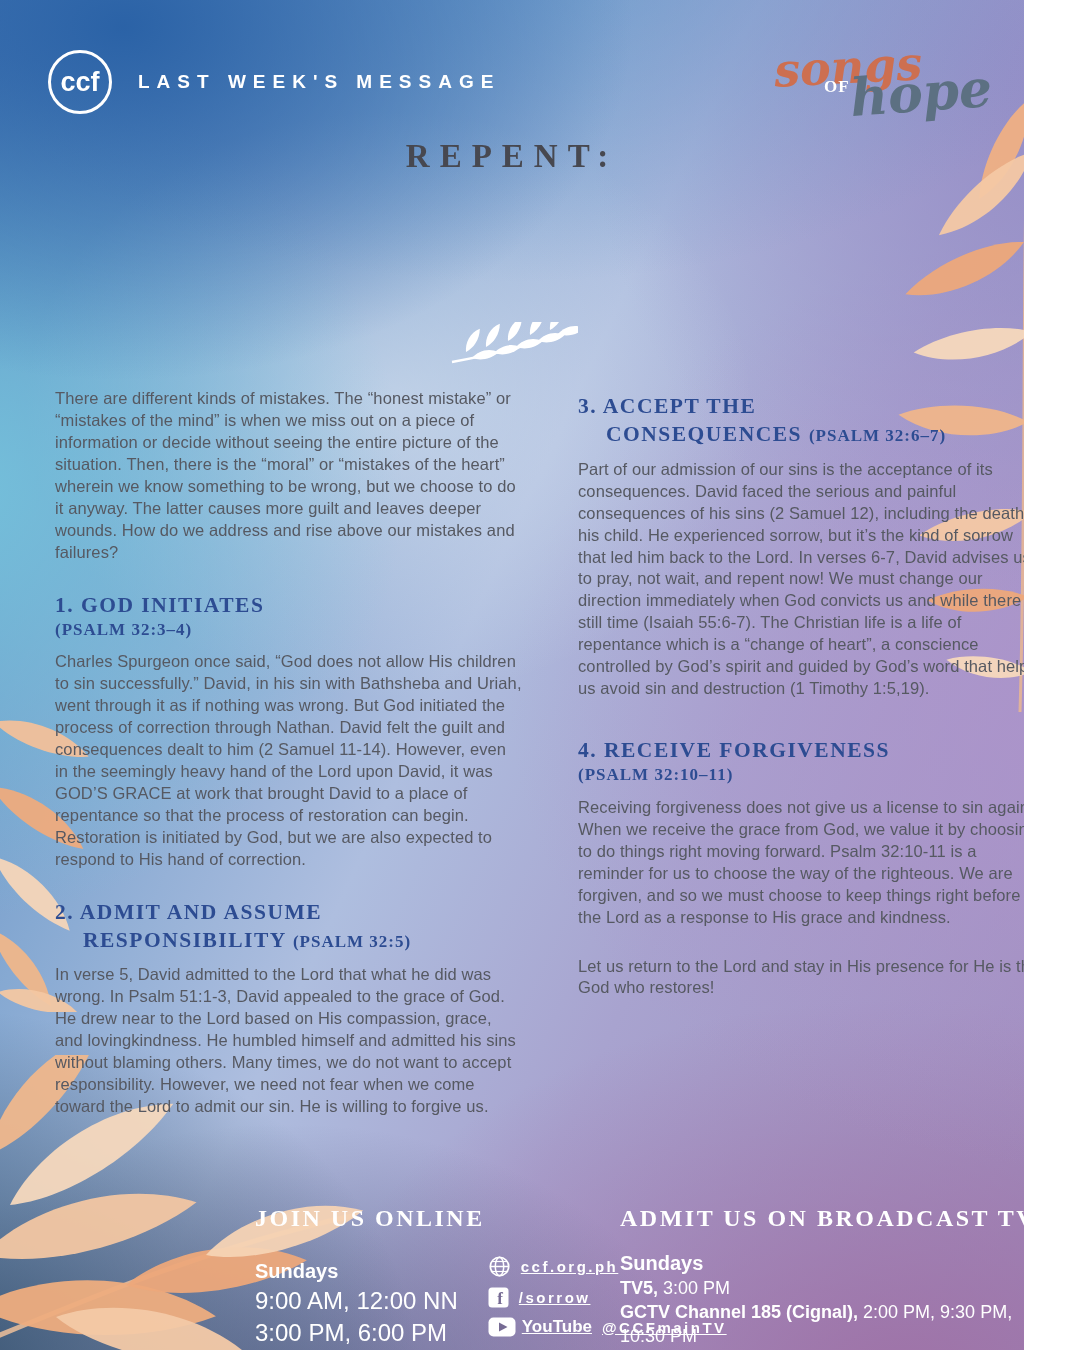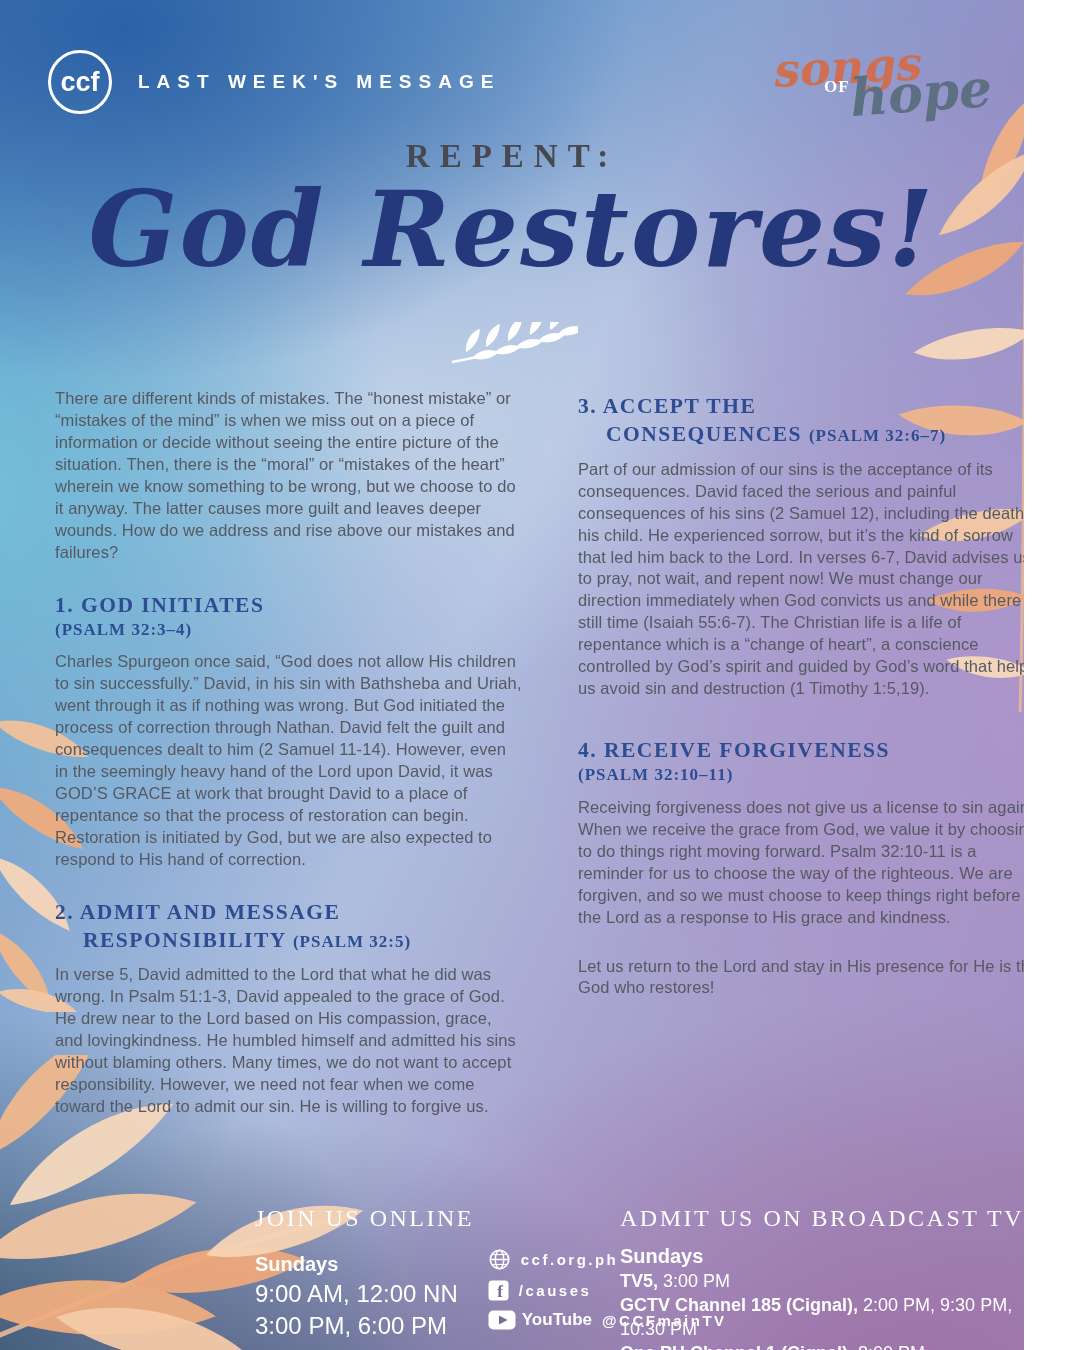--- a/index.html
+++ b/index.html
@@ -62,28 +62,28 @@
     font-family:"Liberation Serif","DejaVu Serif",serif; font-weight:700;
     color:#2d4c92; font-size:21.5px; line-height:1.32; letter-spacing:1.5px;
   }
   .sec-title { white-space:pre-line; }
   .sec-ref { font-size:17px; letter-spacing:1px; }
   .ref-block { display:block; }
   .closing { margin-top:0; }
 
   
   .foot-head {
-    font-family:"Liberation Serif","DejaVu Serif",serif; font-weight:400;
-    font-size:24px; letter-spacing:2.5px; color:#fff; margin-bottom:13px; white-space:nowrap;
+    font-family:"Liberation Serif","DejaVu Serif",serif; font-weight:700;
+    font-size:24px; letter-spacing:2.5px; color:#fff; margin-bottom:20px; white-space:nowrap;
   }
   .footer-online { position:absolute; left:255px; top:1205px; color:#fff; }
   .foot-cols { display:flex; gap:30px; }
   .foot-day { font-weight:700; font-size:20px; margin-bottom:2px;margin-top:8px; }
   .foot-time { font-size:24px; line-height:1.33; }
-  .foot-links { display:flex; flex-direction:column; gap:9px; padding-top:3px; }
+  .foot-links { display:flex; flex-direction:column; gap:9px; padding-top:3px;text-decoration:underline; }
   .foot-link { display:flex; align-items:center; gap:10px; }
   .foot-link-label { font-weight:700; font-size:15px; letter-spacing:2.5px; }
   .yt-wordmark { font-weight:700; font-size:17px; letter-spacing:0; margin-left:-4px; }
 
   .footer-broadcast { position:absolute; left:620px; top:1205px; width:440px; color:#fff; }
   .sched-row { font-size:18px; line-height:1.33; }
   .ch { font-weight:700; }
 </style>
 </head>
 <body>
@@ -131,21 +131,20 @@
     <div class="header-label">LAST WEEK'S MESSAGE</div>
   </header>
 
   <div class="brand">
     <span class="brand-songs">songs</span>
     <span class="brand-of">OF</span>
     <span class="brand-hope">hope</span>
   </div>
 
   <div class="kicker">REPENT:</div>
-  <h1 class="title-script">God Restores!</h1>
 
   <svg class="laurel" width="132" height="46" viewBox="0 0 132 46">
     <defs>
         <path id="leafS" d="M0 0 C 7 -6, 18 -8, 27 -2 C 18 4, 8 4, 0 0 Z"></path>
       </defs>
     <path d="M6 40 C 45 33, 90 22, 126 8" stroke="#fff" stroke-width="2.5" fill="none"></path>
     <use href="#leafS" transform="translate(20,30) rotate(-55)" fill="#fff"></use>
     <use href="#leafS" transform="translate(40,25) rotate(-55)" fill="#fff"></use>
     <use href="#leafS" transform="translate(62,19) rotate(-55)" fill="#fff"></use>
     <use href="#leafS" transform="translate(84,13) rotate(-55)" fill="#fff"></use>
@@ -163,21 +162,21 @@
 
       <h2 class="sec-head">
         <span class="sec-num">1.</span>
         <span class="sec-title">GOD INITIATES</span>
         <span class="sec-ref ref-block">(PSALM 32:3–4)</span>
       </h2>
       <p class="body">Charles Spurgeon once said, “God does not allow His children to sin successfully.” David, in his sin with Bathsheba and Uriah, went through it as if nothing was wrong. But God initiated the process of correction through Nathan. David felt the guilt and consequences dealt to him (2 Samuel 11-14). However, even in the seemingly heavy hand of the Lord upon David, it was GOD’S GRACE at work that brought David to a place of repentance so that the process of restoration can begin. Restoration is initiated by God, but we are also expected to respond to His hand of correction.</p>
 
       <h2 class="sec-head">
         <span class="sec-num">2.</span>
-        <span class="sec-title">ADMIT AND MESSAGE
+        <span class="sec-title">ADMIT AND ASSUME
 RESPONSIBILITY</span>
         <span class="sec-ref">(PSALM 32:5)</span>
       </h2>
       <p class="body">In verse 5, David admitted to the Lord that what he did was wrong. In Psalm 51:1-3, David appealed to the grace of God. He drew near to the Lord based on His compassion, grace, and lovingkindness. He humbled himself and admitted his sins without blaming others. Many times, we do not want to accept responsibility. However, we need not fear when we come toward the Lord to admit our sin. He is willing to forgive us.</p>
     </div>
 
     <div class="col col-right">
       <h2 class="sec-head" style="margin-top:4px;">
         <span class="sec-num">3.</span>
         <span class="sec-title">ACCEPT THE
@@ -214,21 +213,21 @@
             <line x1="3.6" y1="6.5" x2="19.4" y2="6.5" stroke="#fff" stroke-width="1.2"></line>
             <line x1="3.6" y1="16.5" x2="19.4" y2="16.5" stroke="#fff" stroke-width="1.2"></line>
           </svg>
           <span class="foot-link-label">ccf.org.ph</span>
         </div>
         <div class="foot-link">
           <svg width="21" height="21" viewBox="0 0 21 21">
             <rect x="0.5" y="0.5" width="20" height="20" rx="3.5" fill="#fff"></rect>
             <text x="12" y="17" text-anchor="middle" font-family="Liberation Serif, serif" font-size="17" font-weight="bold" fill="#766b94">f</text>
           </svg>
-          <span class="foot-link-label">/causes</span>
+          <span class="foot-link-label">/sorrow</span>
         </div>
         <div class="foot-link">
           <svg width="28" height="20" viewBox="0 0 28 20">
             <rect x="0.5" y="0.5" width="27" height="19" rx="5" fill="#fff"></rect>
             <polygon points="11,5.5 11,14.5 19.5,10" fill="#766b94"></polygon>
           </svg>
           <span class="yt-wordmark">YouTube</span>
           <span class="foot-link-label">@CCFmainTV</span>
         </div>
       </div>

